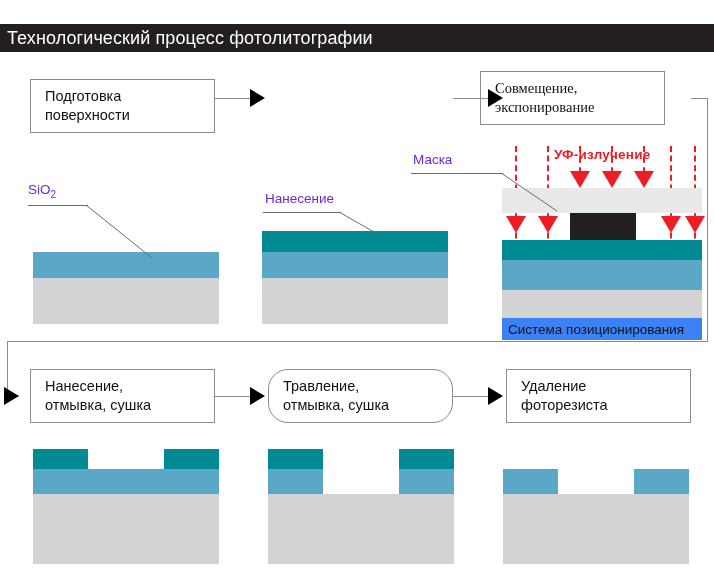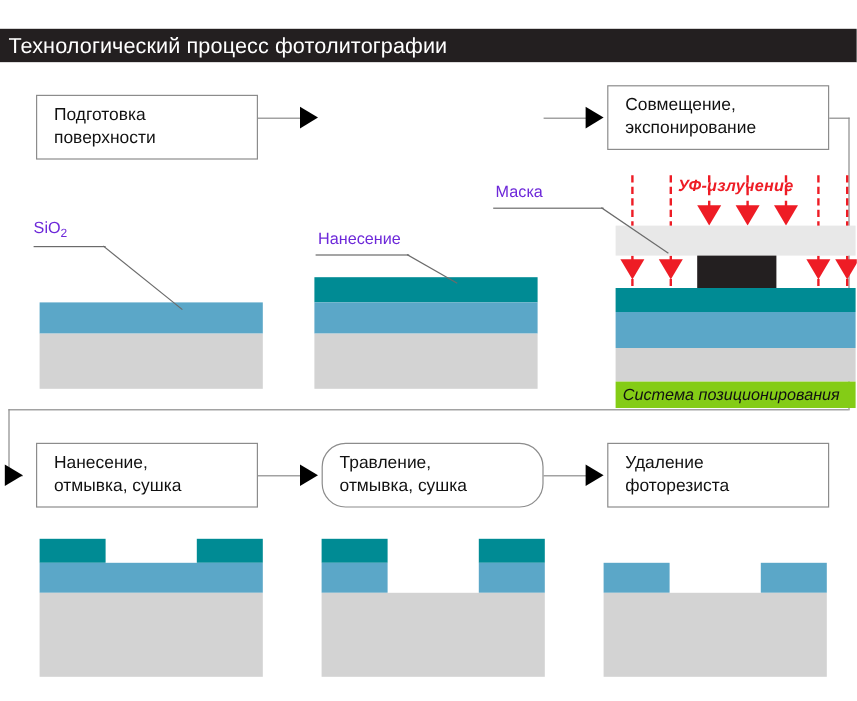--- a/index.html
+++ b/index.html
@@ -64,21 +64,21 @@
   .uvray{
     position:absolute;width:0;border-left:2px dashed #ee1c25;
   }
   .uvtri{
     position:absolute;width:0;height:0;
     border-left:10px solid transparent;border-right:10px solid transparent;
     border-top:17px solid #ee1c25;
   }
   .maskplate{position:absolute;background:#e8e8e8;}
   .maskblock{position:absolute;background:#231f20;}
-  .stagebar{position:absolute;background:#84cc16;}
+  .stagebar{position:absolute;background:#3b82f6;}
   .stagebar .txt{
     position:absolute;left:6px;top:50%;transform:translateY(-50%);
     font-size:13.5px;color:#111;white-space:nowrap;
   }
 </style>
 </head>
 <body>
 
 <div id="stage">
 
@@ -86,21 +86,21 @@
     <div class="txt">Технологический процесс фотолитографии</div>
   </div>
   <div class="titleline"></div>
 
   <div class="pbox" style="left:30px;top:55px;width:185px;height:54px;padding-left:32px;">
     <div class="lbl">Подготовка
 поверхности</div>
   </div>
 
 
-  <div class="pbox" style="left:506px;top:47px;width:185px;height:54px;">
+  <div class="pbox" style="left:480px;top:47px;width:185px;height:54px;font-family:Liberation Serif, serif;">
     <div class="lbl">Совмещение,
 экспонирование</div>
   </div>
 
   <div class="hline" style="left:215px;top:74px;width:38px;"></div>
   <div class="arrow" style="left:250px;top:65px;"></div>
 
   <div class="hline" style="left:453px;top:74px;width:38px;"></div>
   <div class="arrow" style="left:488px;top:65px;"></div>
 
@@ -125,21 +125,21 @@
     <div class="layer pr" style="left:0;top:0;width:186px;height:21px;"></div>
     <div class="layer ox" style="left:0;top:21px;width:186px;height:26px;"></div>
     <div class="layer sub" style="left:0;top:47px;width:186px;height:46px;"></div>
   </div>
   <div class="callout" style="left:265px;top:167px;">Нанесение</div>
   <div class="leadh" style="left:263px;top:188px;width:78px;"></div>
   <svg class="leadd" style="left:339px;top:185px;" width="45" height="30">
     <line x1="0" y1="3" x2="42" y2="27" stroke="#6b6b6b" stroke-width="1"></line>
   </svg>
 
-  <div class="stack" style="left:513px;top:120px;width:200px;height:185px;font-style:italic;">
+  <div class="stack" style="left:502px;top:120px;width:200px;height:185px;">
 
     <div class="uvray" style="left:13px;top:2px;height:102px;"></div>
     <div class="uvray" style="left:45px;top:2px;height:102px;"></div>
     <div class="uvray" style="left:77px;top:2px;height:38px;"></div>
     <div class="uvray" style="left:109px;top:2px;height:38px;"></div>
     <div class="uvray" style="left:141px;top:2px;height:38px;"></div>
     <div class="uvray" style="left:168px;top:2px;height:102px;"></div>
     <div class="uvray" style="left:192px;top:2px;height:102px;"></div>
 
     <div class="uvlabel" style="left:52px;top:3px;">УФ-излучение</div>

